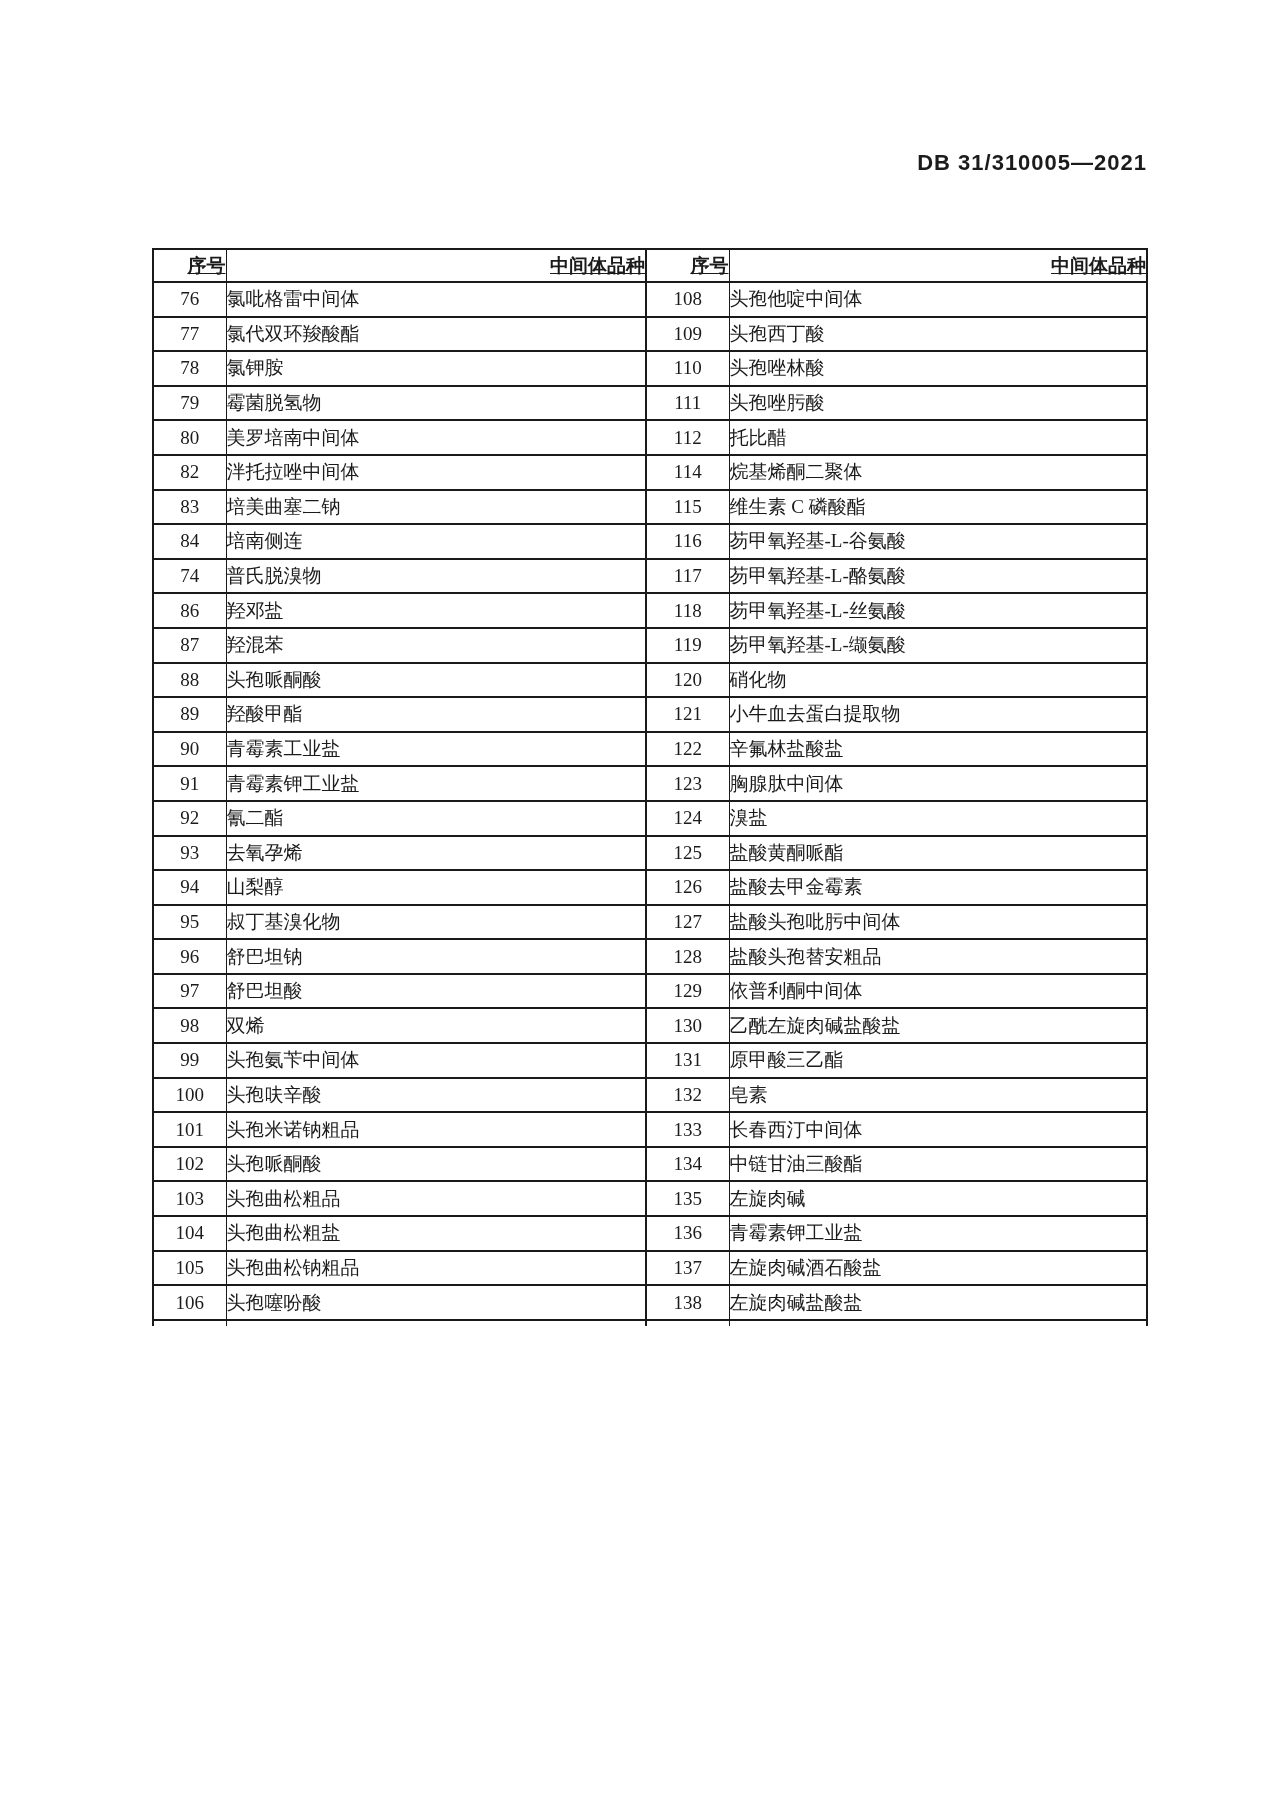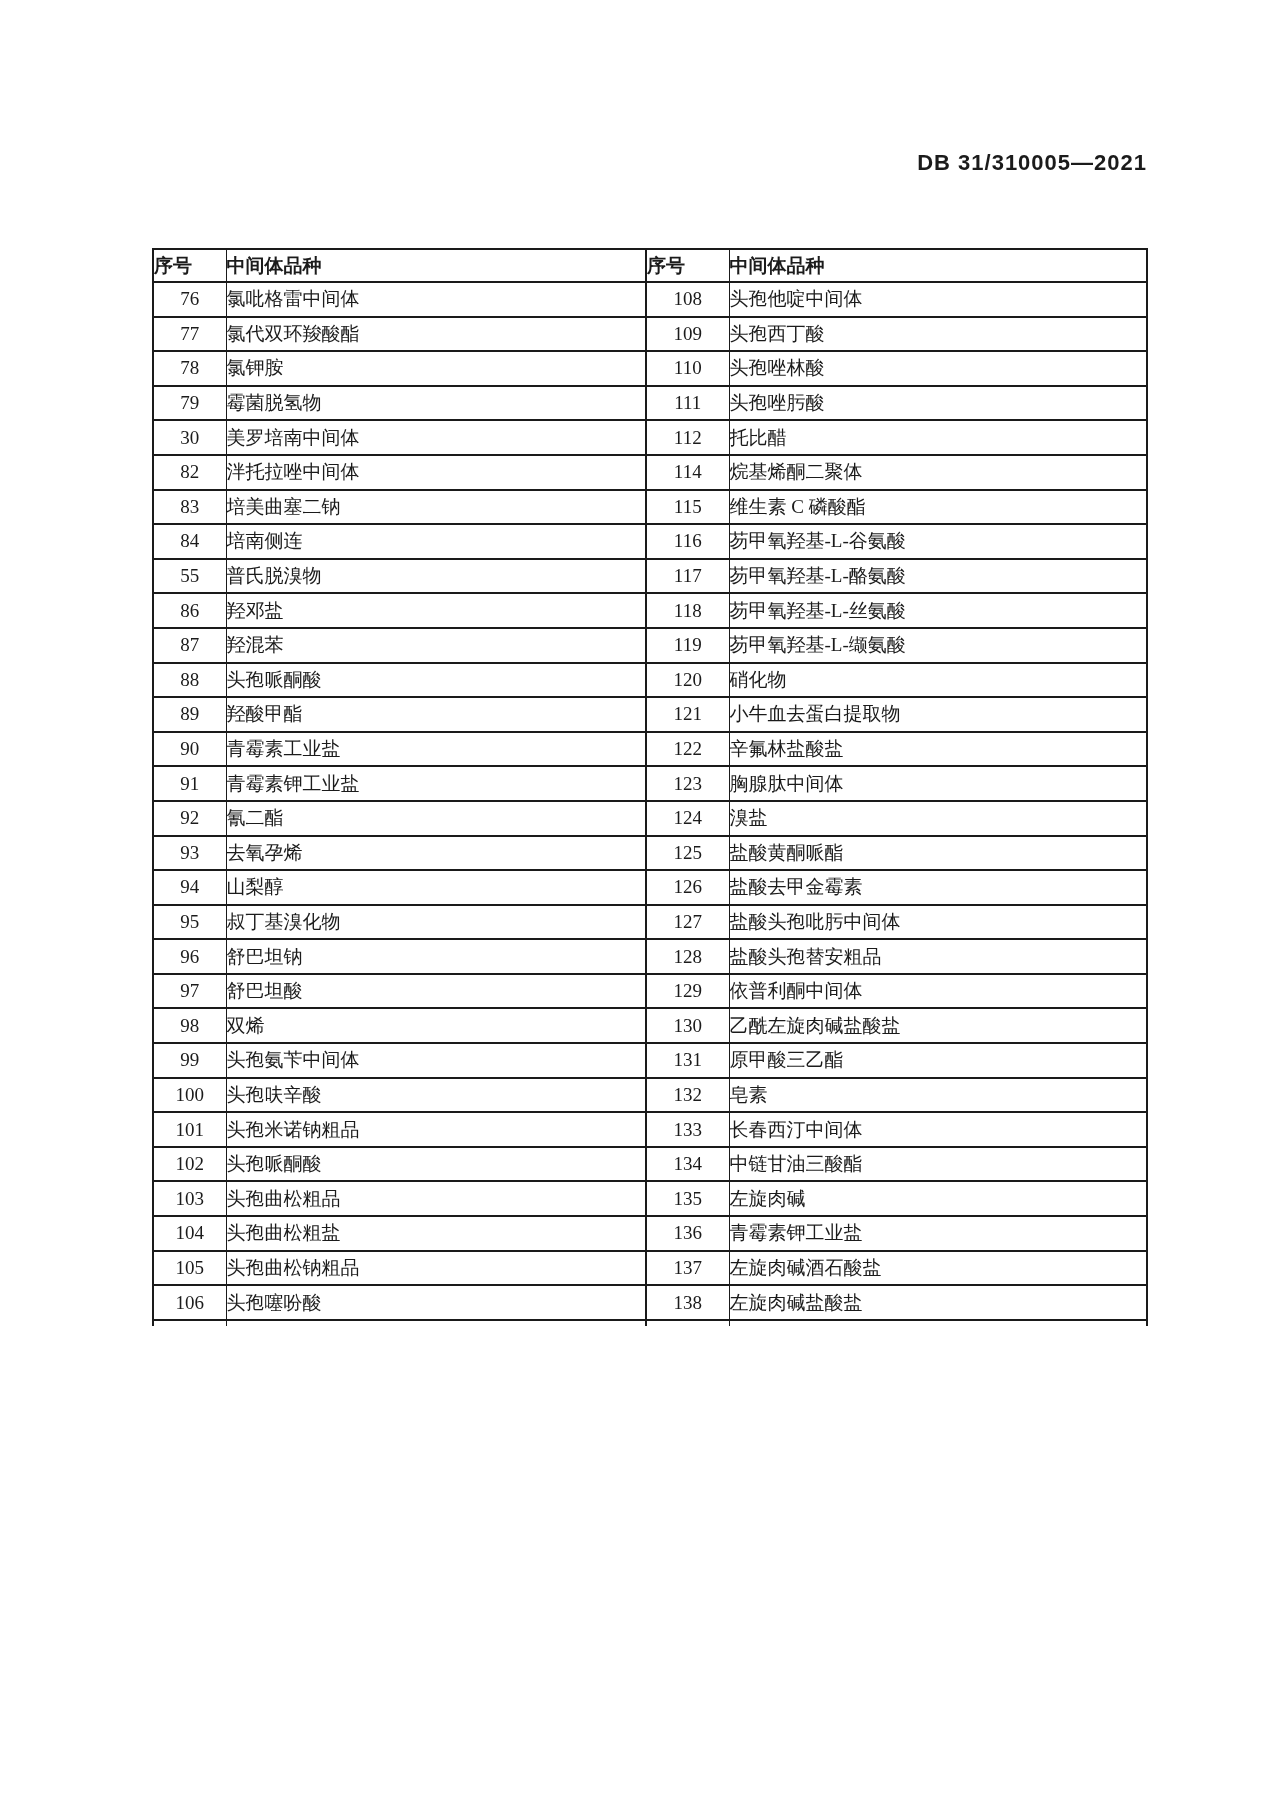--- a/index.html
+++ b/index.html
@@ -70,21 +70,22 @@
   
   table.intermediates th:nth-child(2),
   table.intermediates td:nth-child(2) {
     border-right-width: 2px;
   }
   table.intermediates th {
     height: 31px;
     font-family: "Liberation Sans", sans-serif;
     font-weight: bold;
     font-size: 19px;
-    text-align: left;
+    text-align: right;
+    text-decoration: underline;
   }
   table.intermediates td {
     height: 32.6px;
     font-size: 19px;
   }
   td.serial {
     text-align: center;
     font-family: "Liberation Serif", serif;
   }
   td.name {
@@ -147,21 +148,21 @@
   </tr>
 
   <tr>
     <td class="serial">79</td>
     <td class="name">霉菌脱氢物</td>
     <td class="serial">111</td>
     <td class="name">头孢唑肟酸</td>
   </tr>
 
   <tr>
-    <td class="serial">30</td>
+    <td class="serial">80</td>
     <td class="name">美罗培南中间体</td>
     <td class="serial">112</td>
     <td class="name">托比醋</td>
   </tr>
 
 
   <tr>
     <td class="serial">82</td>
     <td class="name">泮托拉唑中间体</td>
     <td class="serial">114</td>
@@ -176,21 +177,21 @@
   </tr>
 
   <tr>
     <td class="serial">84</td>
     <td class="name">培南侧连</td>
     <td class="serial">116</td>
     <td class="name">芴甲氧羟基-L-谷氨酸</td>
   </tr>
 
   <tr>
-    <td class="serial">55</td>
+    <td class="serial">74</td>
     <td class="name">普氏脱溴物</td>
     <td class="serial">117</td>
     <td class="name">芴甲氧羟基-L-酪氨酸</td>
   </tr>
 
   <tr>
     <td class="serial">86</td>
     <td class="name">羟邓盐</td>
     <td class="serial">118</td>
     <td class="name">芴甲氧羟基-L-丝氨酸</td>

